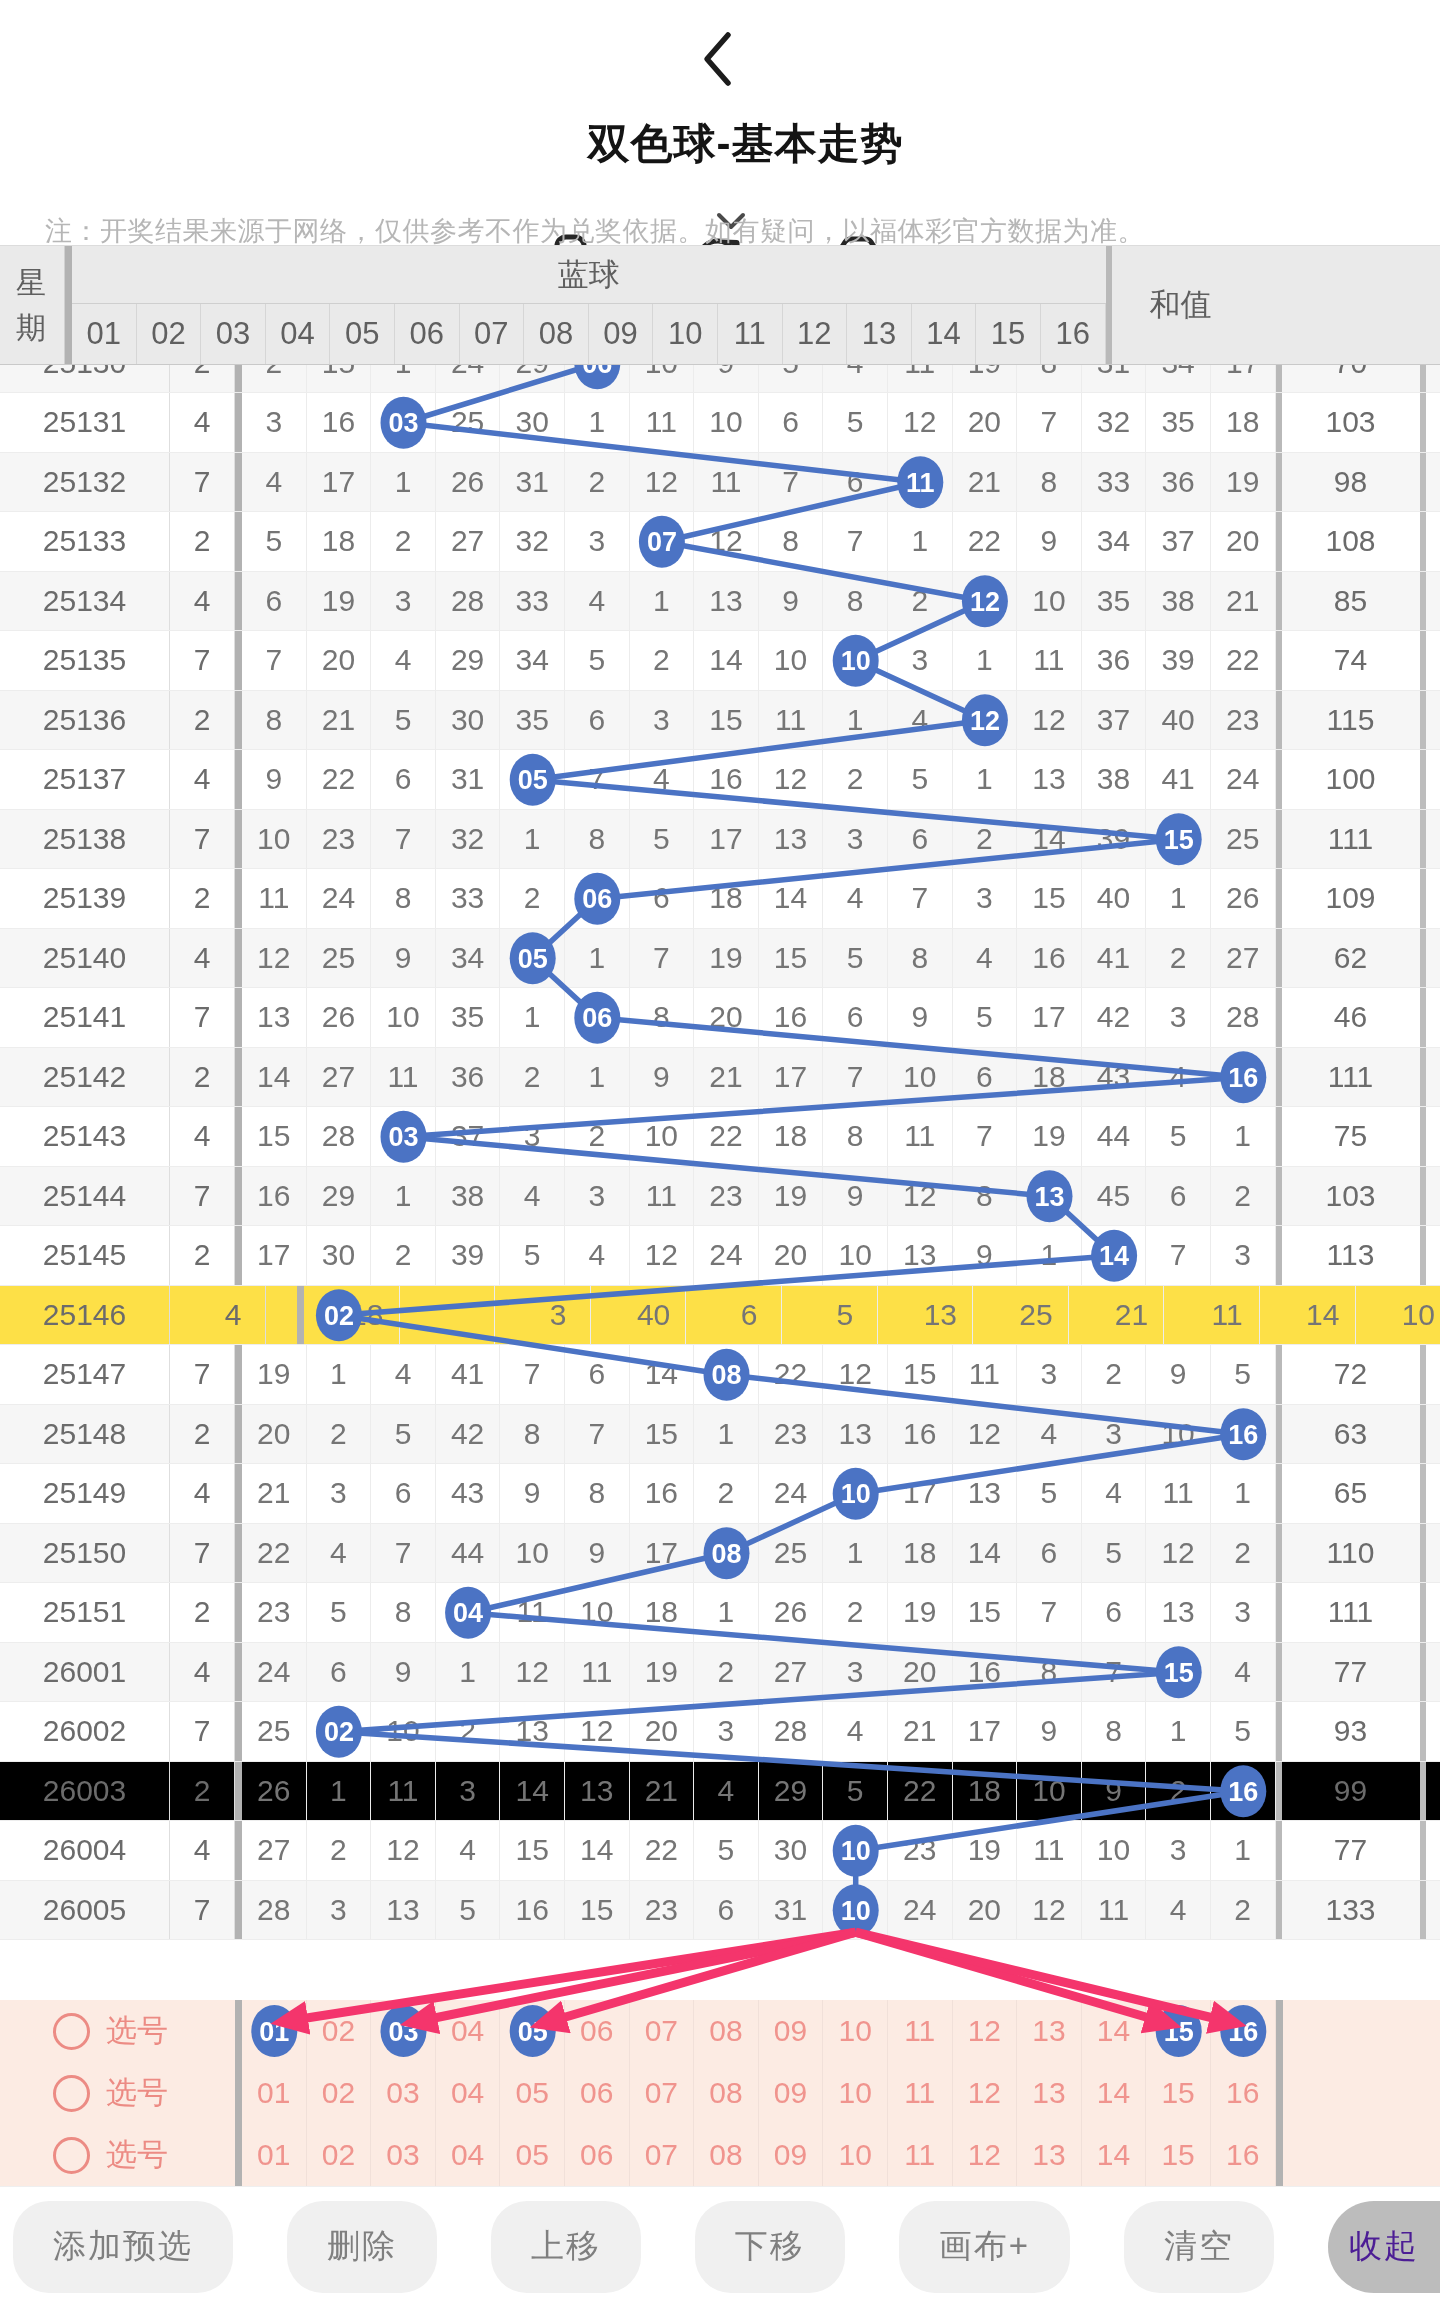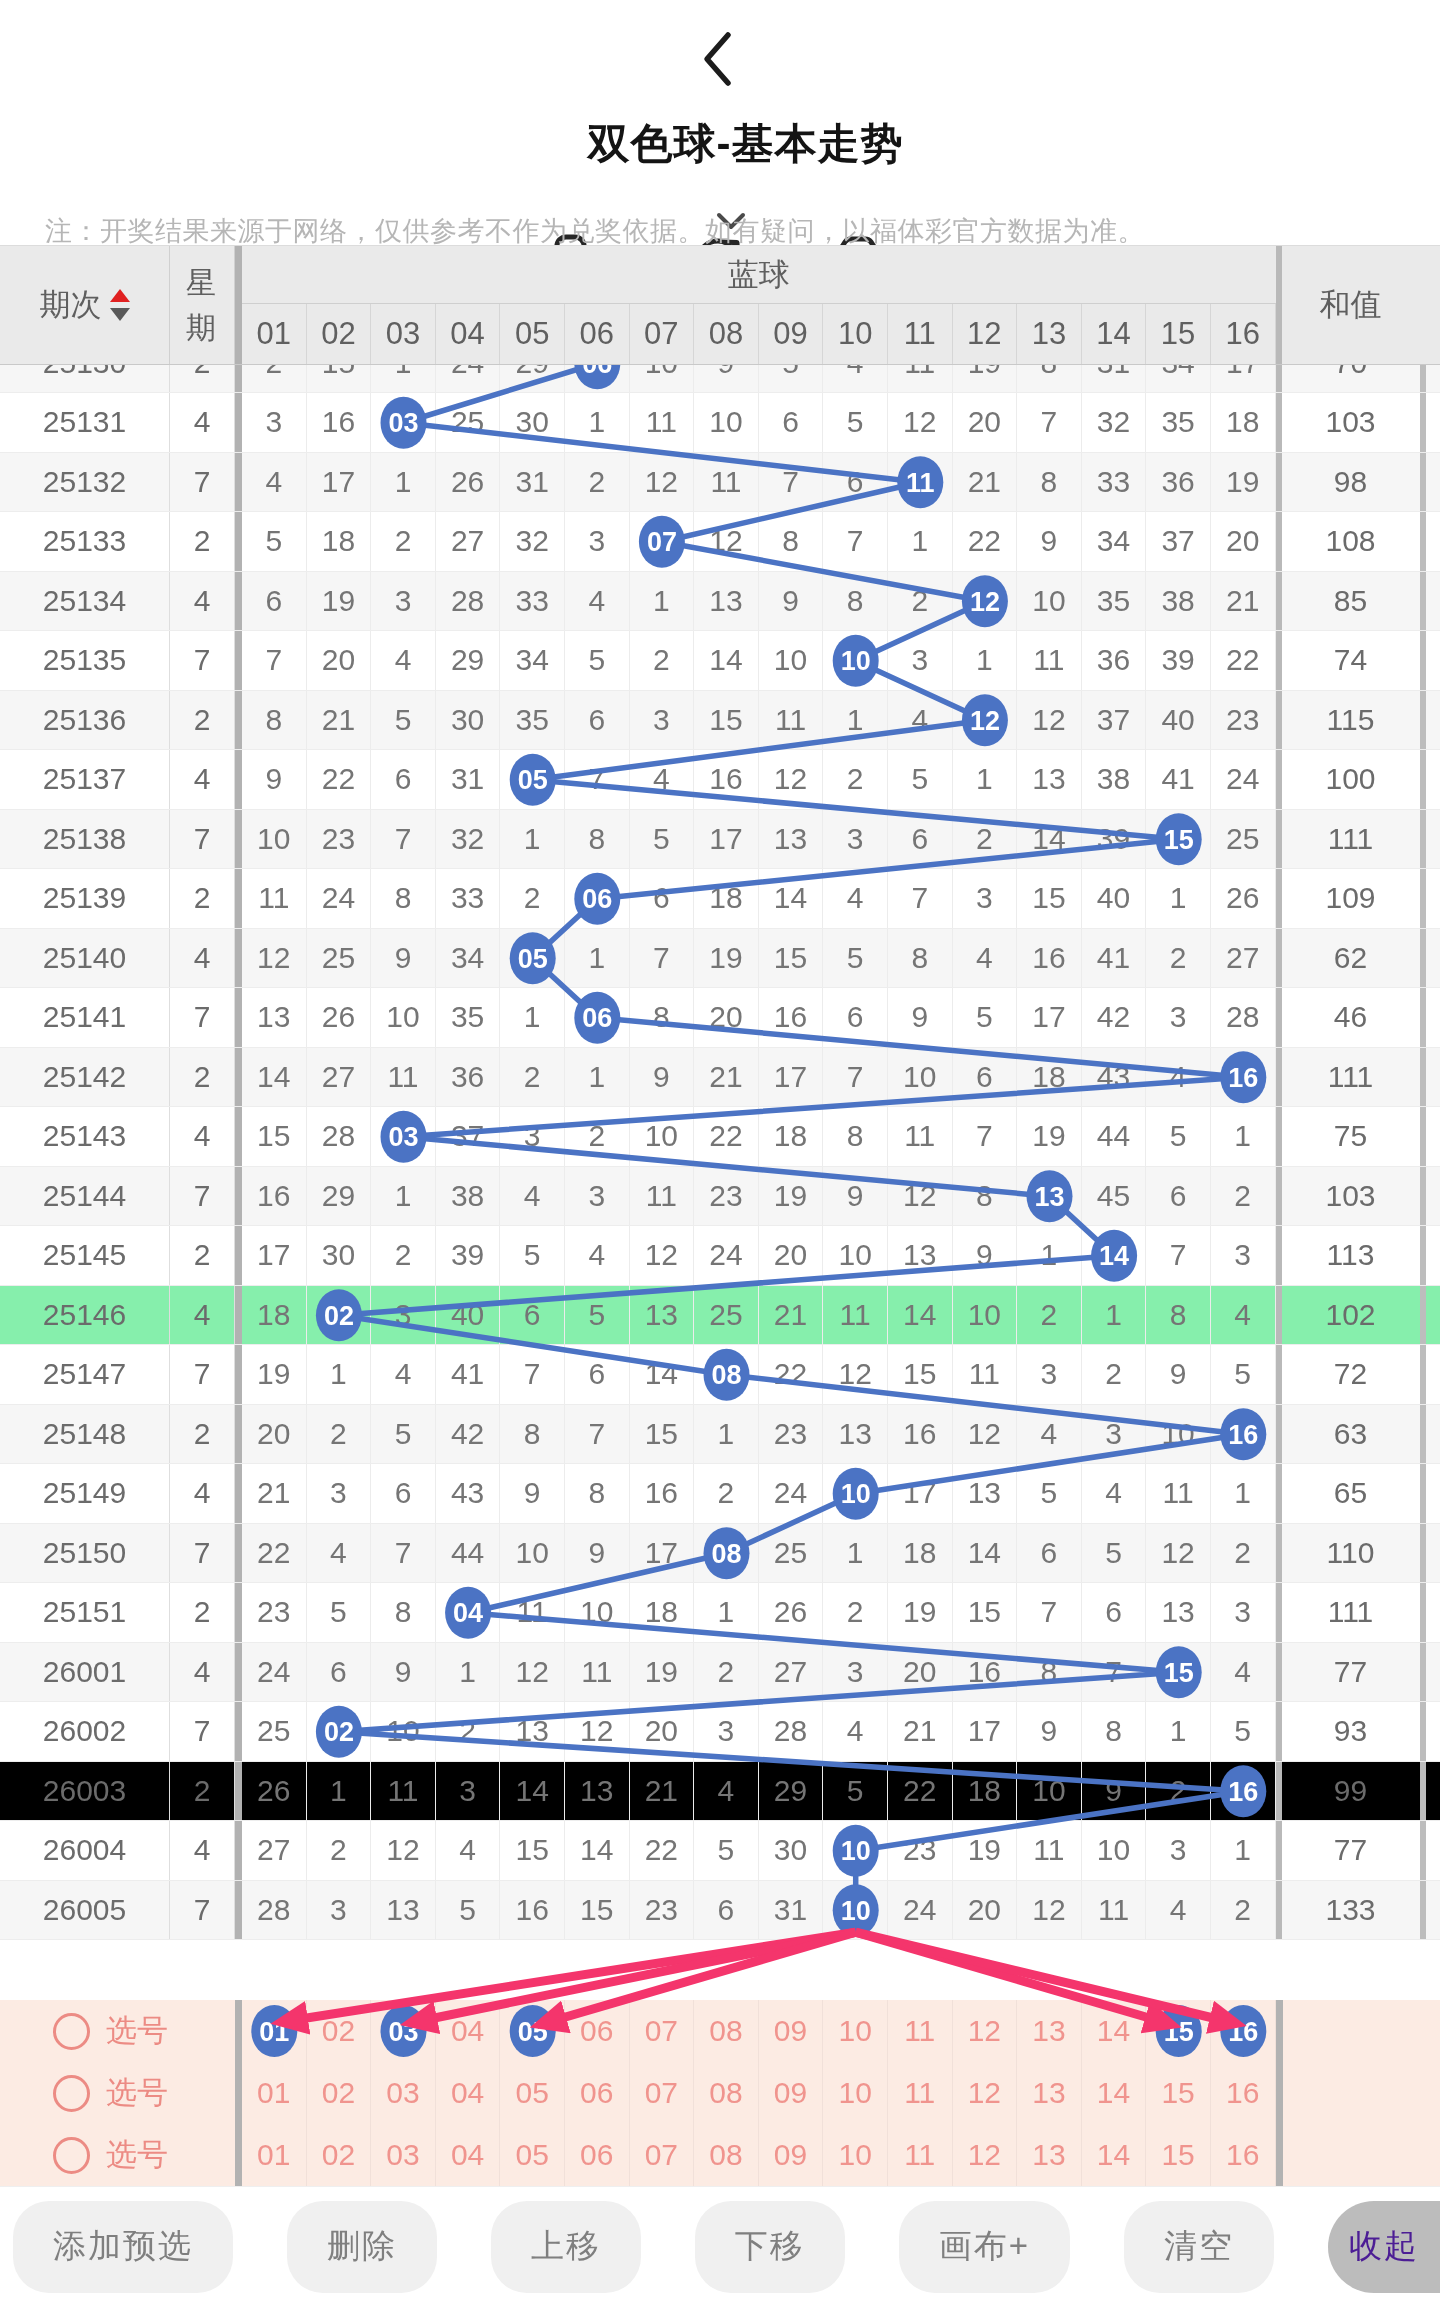--- a/index.html
+++ b/index.html
@@ -121,27 +121,20 @@
           <path d="M20,5 L34,5 Q38,5 40,8 L49,22 Q51,27 49,32 L40,46 Q38,49 34,49 L20,49 Q16,49 14,46 L5,32 Q3,27 5,22 L14,8 Q16,5 20,5 Z" class="stroke-ic"></path>
           <circle cx="27" cy="27" r="10" class="stroke-ic"></circle>
         </svg>
       </button>
     </div>
   </header>
 
   <p class="notice">注：开奖结果来源于网络，仅供参考不作为兑奖依据。如有疑问，以福体彩官方数据为准。</p>
 
   <div class="thead">
-    <div class="th-period">
-      <span>期次</span>
-      <span class="sort">
-        <span class="tri-up"></span>
-        <span class="tri-down"></span>
-      </span>
-    </div>
     <div class="th-week">
       <span class="lbl">星期</span>
     </div>
     <div class="vbar"></div>
     <div class="th-mid">
       <div class="th-group">蓝球</div>
       <div class="th-nums" id="th-nums">
           <div class="th-num">01</div>
           <div class="th-num">02</div>
           <div class="th-num">03</div>
@@ -543,21 +536,21 @@
         <div class="td">13</div>
         <div class="td">9</div>
         <div class="td">1</div>
         <div class="td"></div>
         <div class="td">7</div>
         <div class="td">3</div>
         <div class="vbar2"></div>
         <div class="td-sum">113</div>
         <div class="td-sliver"></div>
       </div>
-      <div class="tr alt" style="background: #86efac;">
+      <div class="tr alt" style="background: #fde047; gap: 31px;">
         <div class="td-period">25146</div>
         <div class="td-week">4</div>
         <div class="vbar"></div>
         <div class="td">18</div>
         <div class="td"></div>
         <div class="td">3</div>
         <div class="td">40</div>
         <div class="td">6</div>
         <div class="td">5</div>
         <div class="td">13</div>

